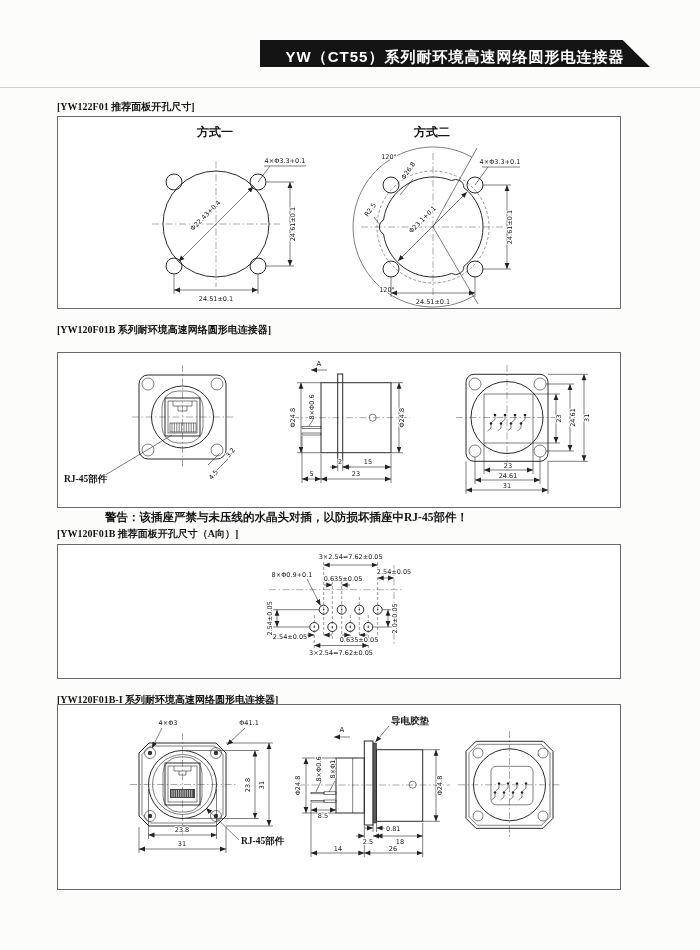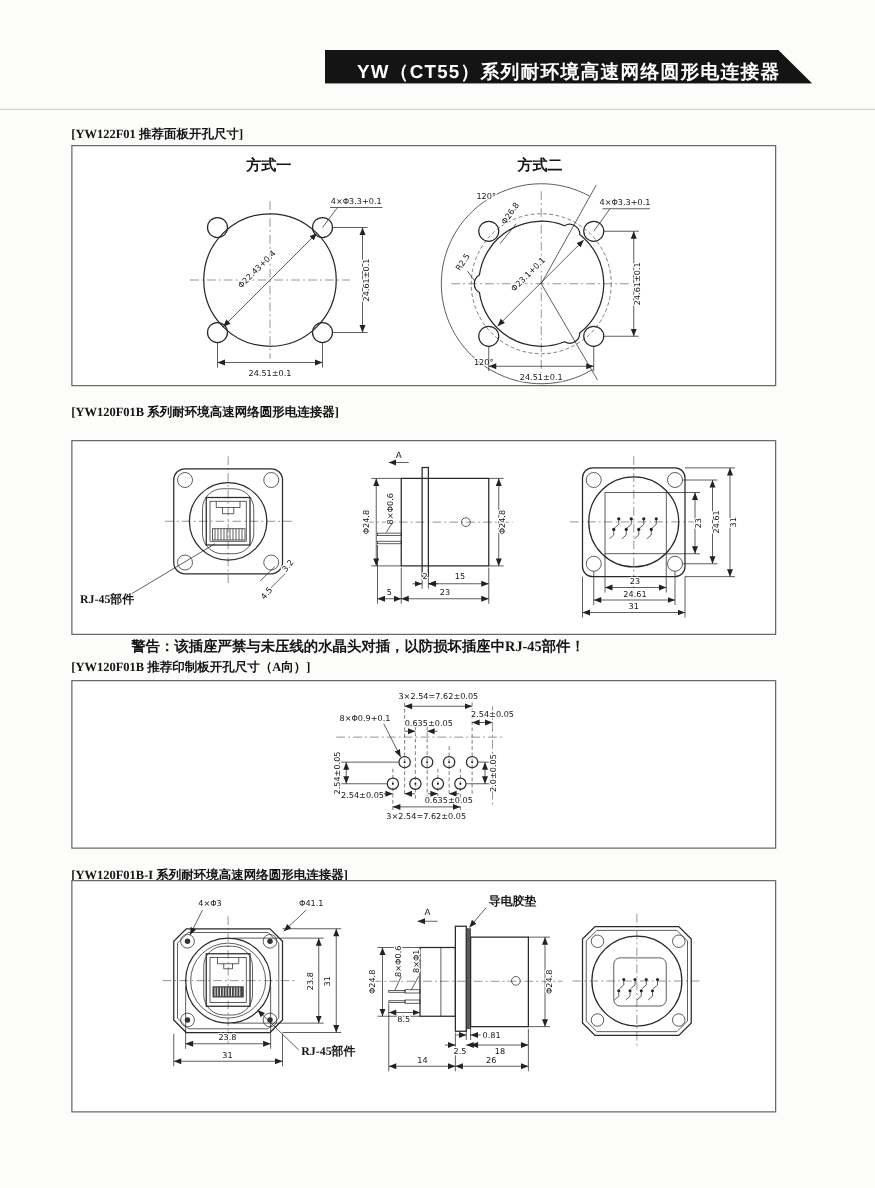--- a/index.html
+++ b/index.html
@@ -226,21 +226,21 @@
   <text x="450" y="124.5">24.61</text>
   <line class="th" x1="408" y1="108.3" x2="408" y2="141"></line>
   <line class="th" x1="490" y1="108.3" x2="490" y2="141"></line>
   <line class="th dm" x1="408" y1="137" x2="490" y2="137"></line>
   <text x="449" y="134.5">31</text>
 </g>
 </svg>
 </div>
 
 <div class="warn" style="top:510px">警告：该插座严禁与未压线的水晶头对插，以防损坏插座中RJ-45部件！</div>
-<div class="sec-title" style="top:527px">[YW120F01B 推荐印制板开孔尺寸（A向）]</div>
+<div class="sec-title" style="top:527px">[YW120F01B 推荐面板开孔尺寸（A向）]</div>
 
 <div class="box" style="top:544px;height:133px">
 <svg width="562" height="133" viewBox="0 0 562 133">
 <g>
   <line class="cl" x1="211" y1="44.7" x2="345" y2="44.7"></line>
   <line class="cl" x1="336" y1="20" x2="336" y2="100"></line>
   <line class="dsh" x1="265.7" y1="17" x2="265.7" y2="92"></line>
   <line class="dsh" x1="283.7" y1="36" x2="283.7" y2="92"></line>
   <line class="dsh" x1="301.3" y1="52" x2="301.3" y2="92"></line>
   <line class="dsh" x1="319.7" y1="17" x2="319.7" y2="92"></line>

